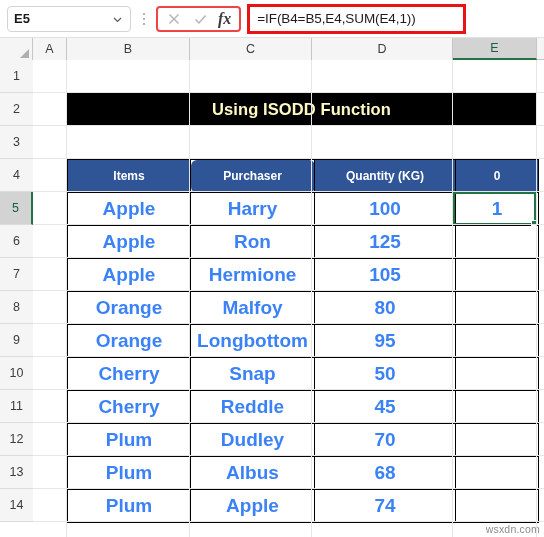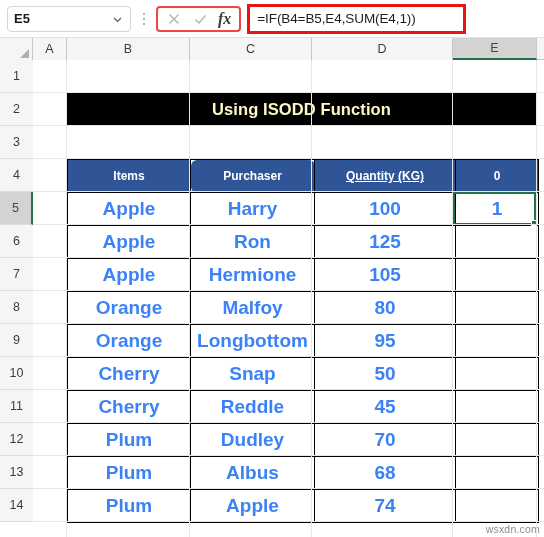--- a/index.html
+++ b/index.html
@@ -372,21 +372,21 @@
 
       <div id="title-banner" style="left: 34px; top: 33px; width: 469px; height: 33px;">
         <span id="title-banner-text">Using ISODD Function</span>
       </div>
 
       <table id="data-table" style="left: 34px; top: 99px; width: 469px;">
         <thead>
           <tr id="header-row">
               <th style="width: 123px;">Items</th>
               <th style="width: 124px; border-radius: 6px;">Purchaser</th>
-              <th style="width: 141px; text-decoration: underline;">Quantity (KG)</th>
+              <th style="width: 141px;">Quantity (KG)</th>
               <th style="width: 83px;">0</th>
             </tr>
         </thead>
         <tbody id="table-body">
             <tr>
               <td>Apple</td>
               <td>Harry</td>
               <td>100</td>
               <td>1</td>
             </tr>

